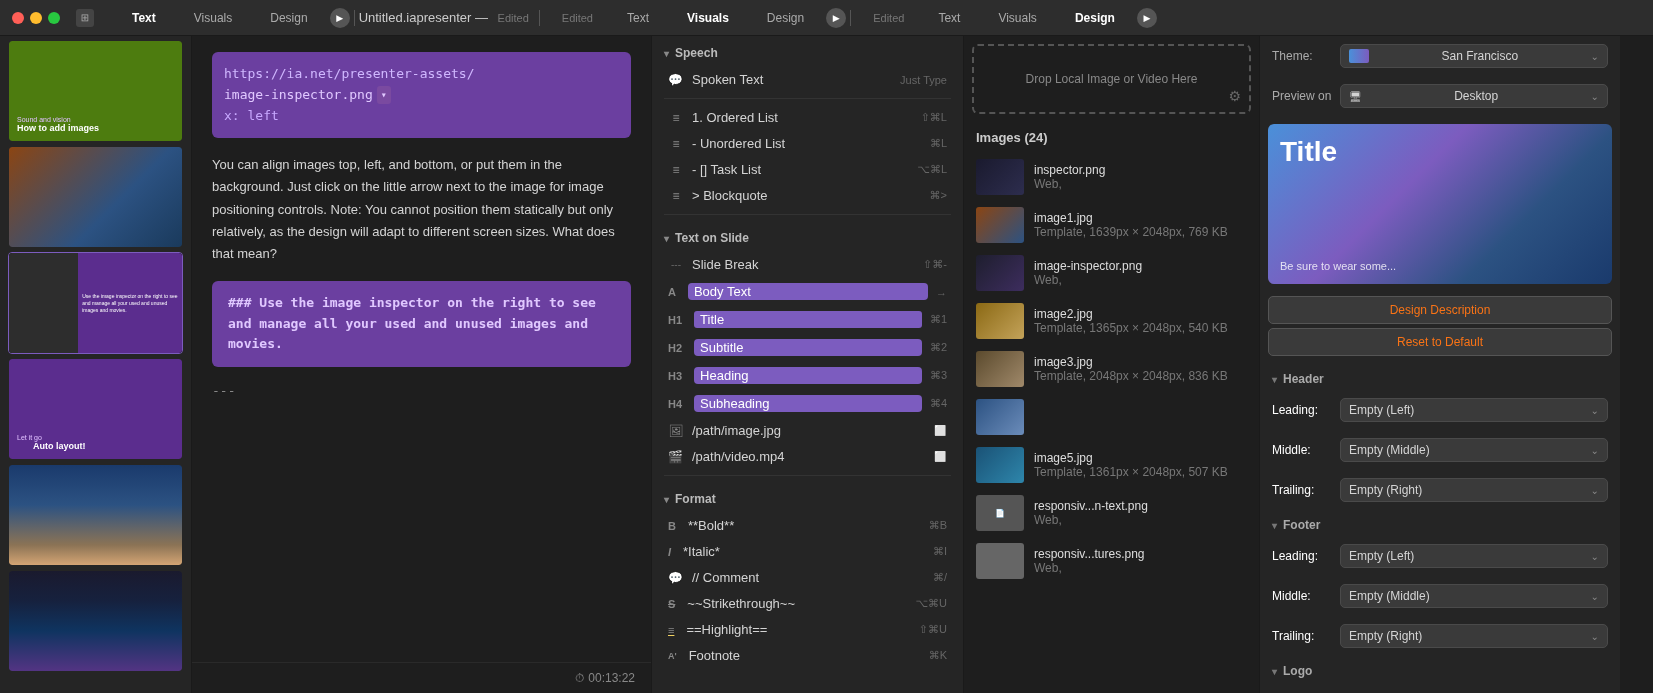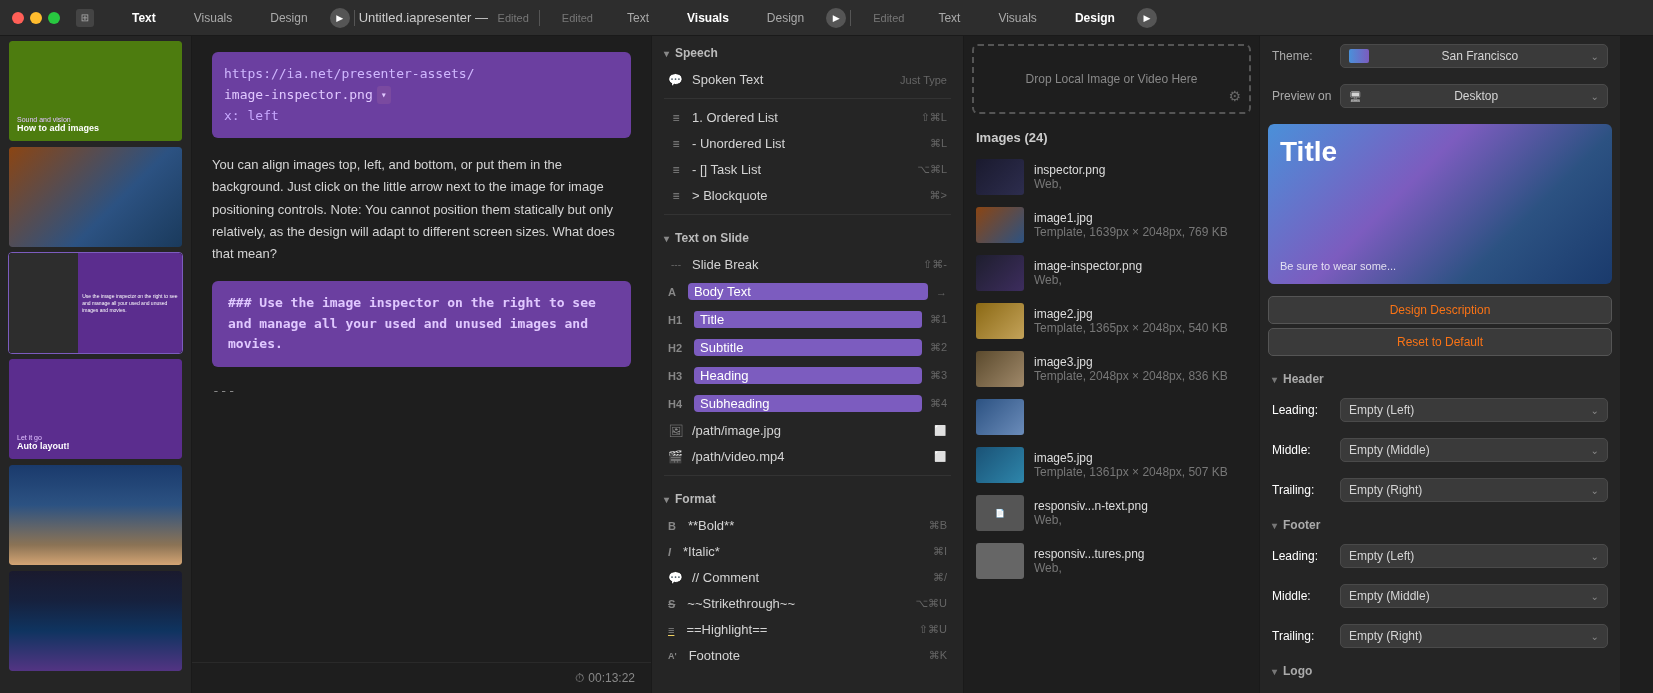--- a/index.html
+++ b/index.html
@@ -141,21 +141,21 @@
 
     
     .s13 { background: #1e1e1e; display: flex; }
     .s13-left { width: 40%; background: #2d2d2d; }
     .s13-right { width: 60%; background: #5b2d8e; display: flex; flex-direction: column; justify-content: center; padding: 4px; }
     .s13-text { color: #fff; font-size: 5px; line-height: 1.4; }
 
     
     .s14 { background: #5b2d8e; display: flex; flex-direction: column; justify-content: flex-end; padding: 8px; }
     .s14-title { color: #e0c0ff; font-size: 7px; }
-    .s14-subtitle { color: #fff; font-size: 9px; font-weight: 700; }
+    .s14-subtitle { color: #fff; font-size: 9px; font-weight: 700; margin-left: 16px; }
 
     
     .s15 { background: linear-gradient(180deg, #1a3a6c 0%, #2c5282 40%, #8b7355 80%, #d4a574 100%); }
 
     
     .s16 { background: linear-gradient(180deg, #1a1a2e 0%, #16213e 30%, #0f3460 60%, #533483 100%); }
 
     
     .editor-panel {
       width: 460px;

